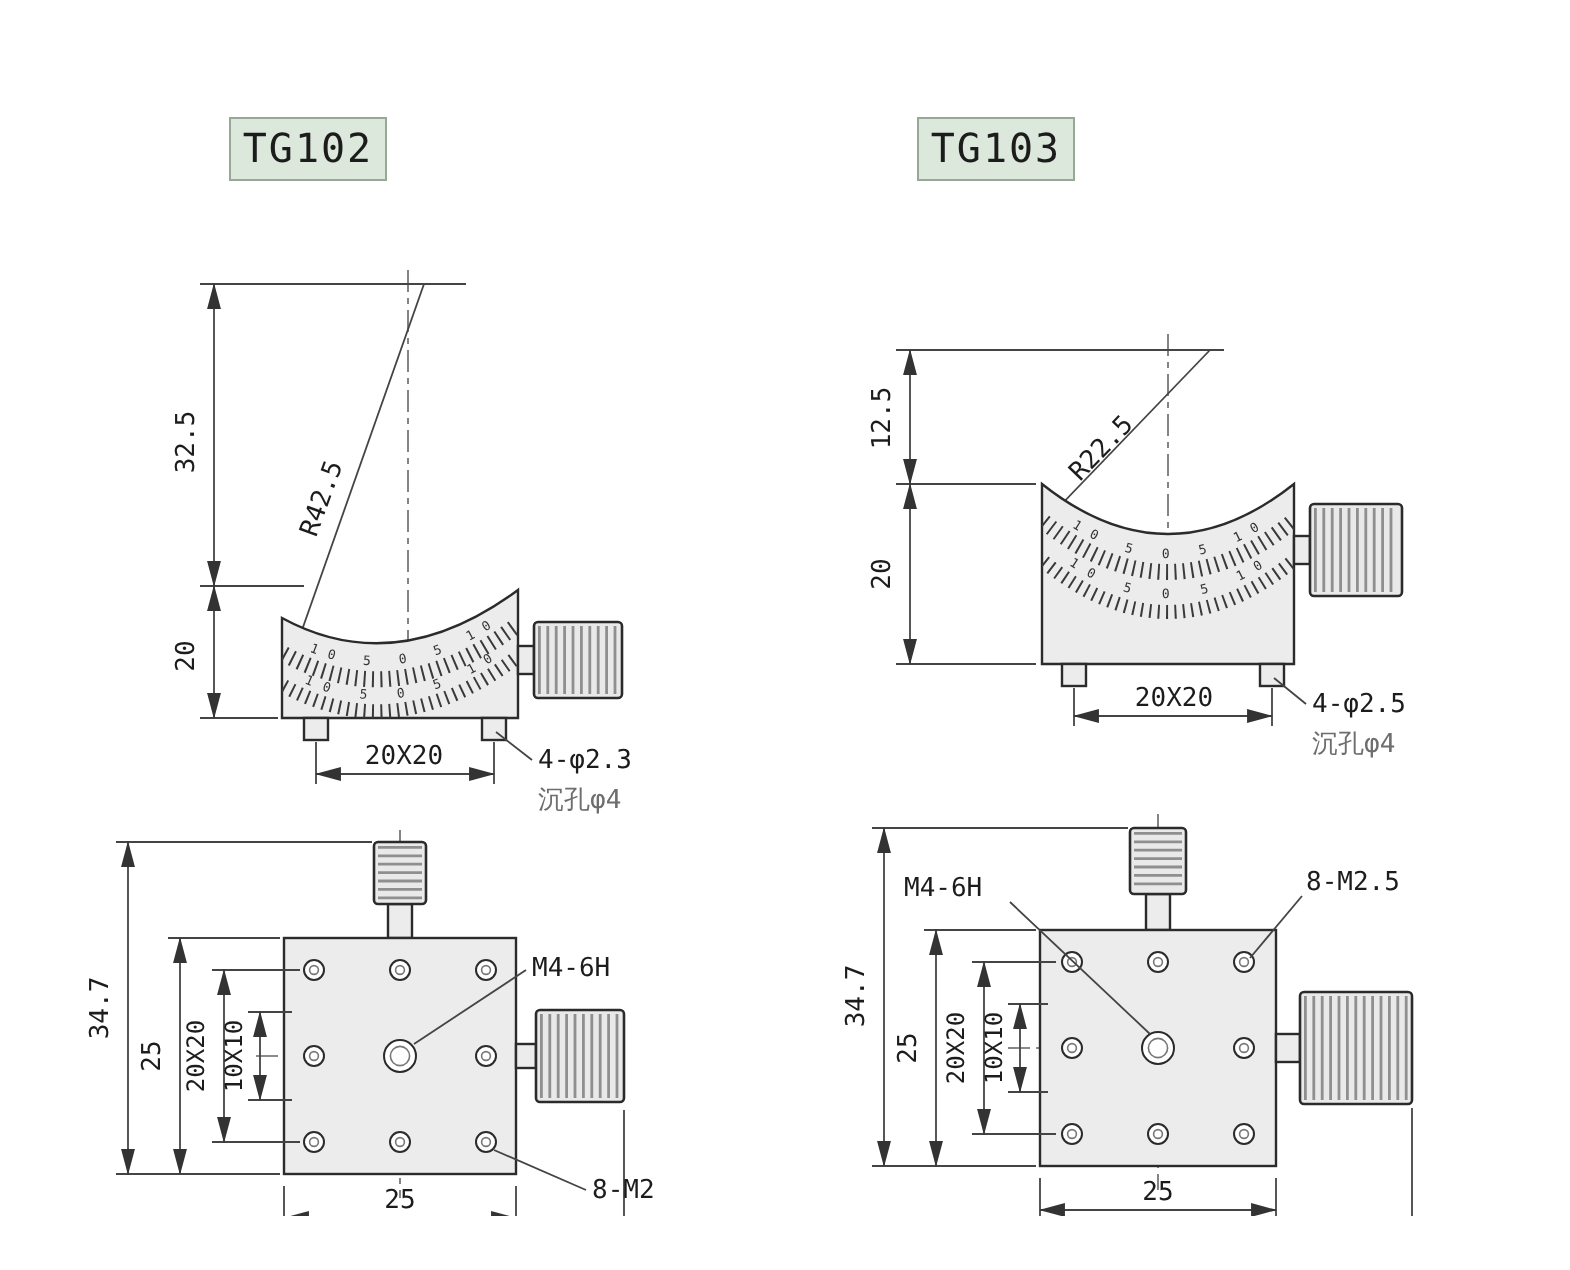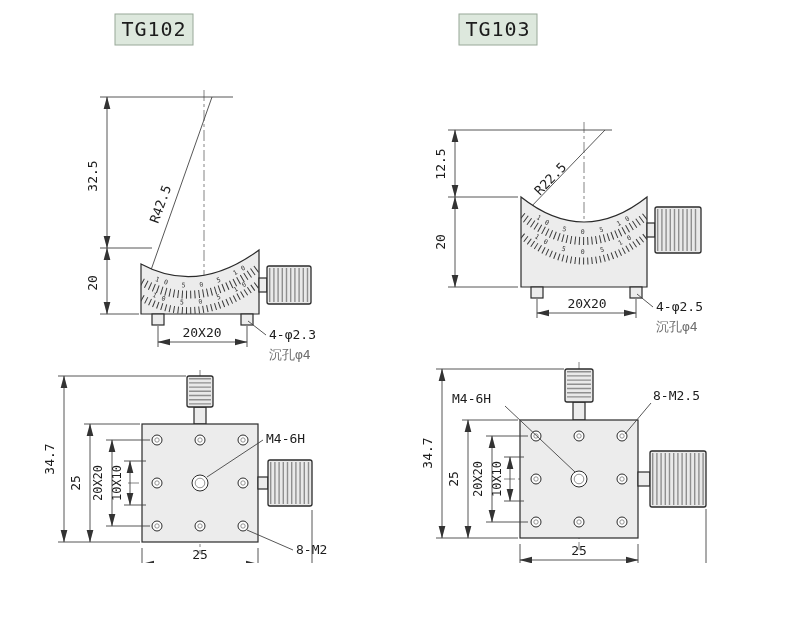--- a/index.html
+++ b/index.html
@@ -1,16 +1,16 @@
 <!DOCTYPE html>
 <html><head>
 <meta charset="utf-8">
 <style>
   html,body { margin:0; padding:0; background:#ffffff; }
-  #canvas { width:785px; height:563px; position:relative; background:#ffffff; }
+  #canvas { width:785px; height:563px; position:relative; background:#ffffff;margin-top:45px; }
   svg { display:block; }
   text { font-family:"DejaVu Sans Mono","Liberation Mono",monospace; fill:#1c1c1c; }
   .title-t  { font-size:20px; letter-spacing:1px; }
   .titlebox { stroke:#98a898; stroke-width:1; }
   .dim-t  { font-size:13px; }
   .dim-ts { font-size:12px; }
   .callout { font-size:13px; }
   .gray-t { fill:#6e6e6e; }
   .scale-t { font-size:6.5px; fill:#333; }
   .ol     { stroke:#2b2b2b; stroke-width:1.3; fill:none; }

